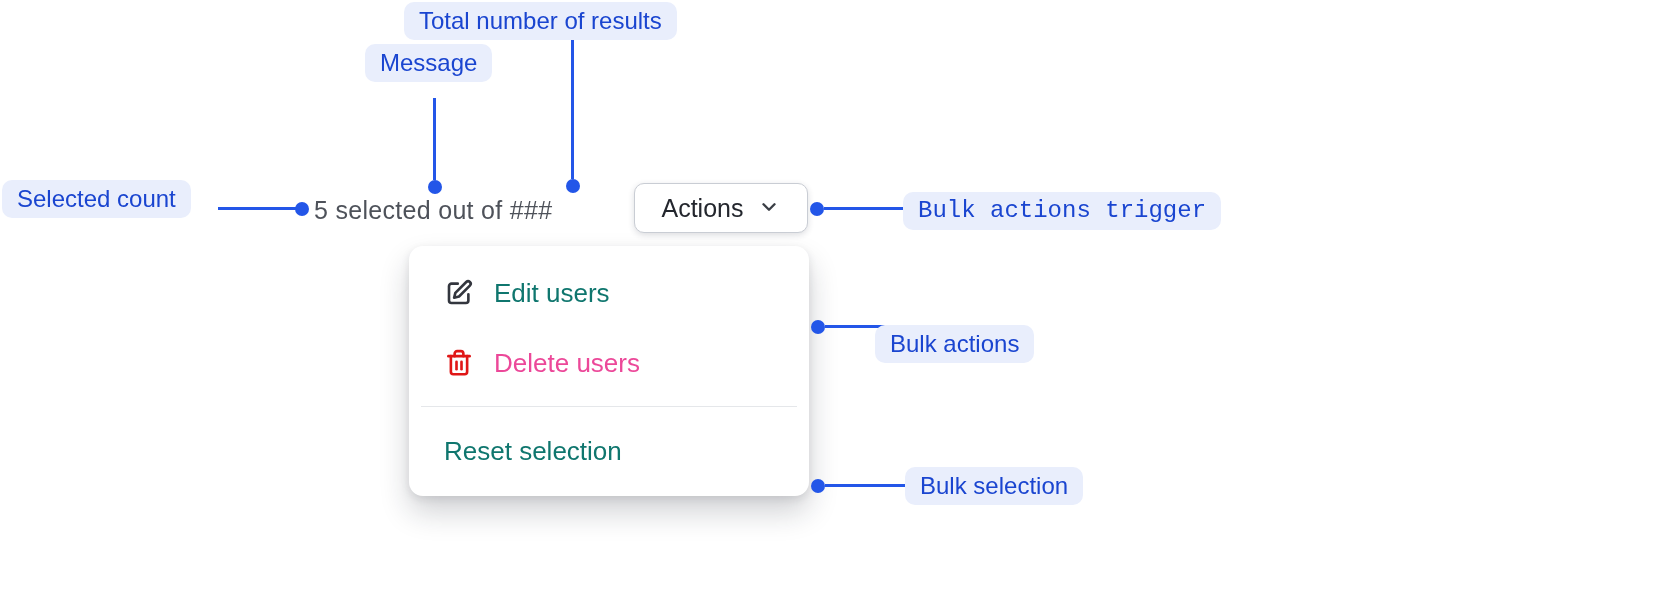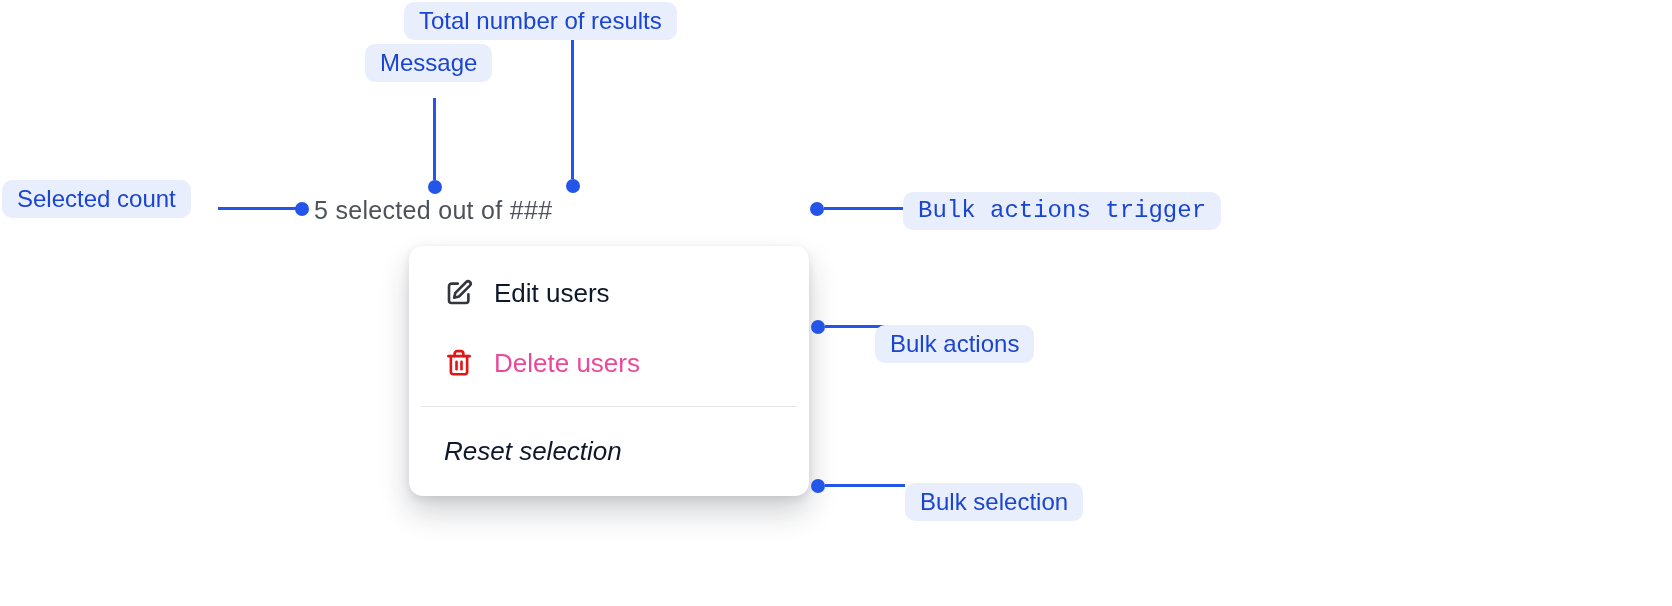--- a/index.html
+++ b/index.html
@@ -32,26 +32,26 @@
   }
   .btn svg{margin-top:3px;}
   
   .menu{
     position:absolute;left:409px;top:246px;width:400px;box-sizing:border-box;
     background:#ffffff;border-radius:14px;padding:12px 0 9px 0;
     box-shadow:0 16px 30px rgba(25,30,43,0.20),0 3px 8px rgba(25,30,43,0.10);
   }
   .menu-item{
     display:flex;align-items:center;padding:0 20px 0 35px;height:70px;
-    font-size:26px;font-weight:500;color:#0f172a;cursor:pointer;
+    font-size:26px;font-weight:500;color:#0f766e;cursor:pointer;
   }
   .menu-item .mi-icon{display:flex;align-items:center;margin-right:20px;flex:0 0 auto;}
   .menu-item.danger{color:#ec4899;}
   .menu-item.plain{height:66px;}
-  .menu-item.plain.last{height:72px;font-style:italic;}
+  .menu-item.plain.last{height:72px;}
   .menu-sep{height:1px;background:#e5e7ea;margin:8px 12px;}
 </style>
 </head>
 <body>
 
 <div id="stage">
 
   <div class="pill" style="left:404px;top:2px;">Total number of results</div>
   <div class="vline" style="left:571px;top:40px;height:139px;"></div>
   <div class="dot" style="left:566px;top:179px;"></div>
@@ -59,20 +59,28 @@
   <div class="pill" style="left:365px;top:44px;">Message</div>
   <div class="vline" style="left:433px;top:98px;height:82px;"></div>
   <div class="dot" style="left:428px;top:180px;"></div>
 
   <div class="pill" style="left:2px;top:180px;">Selected count</div>
   <div class="hline" style="left:218px;top:207px;width:78px;"></div>
   <div class="dot" style="left:295px;top:202px;"></div>
 
   <div class="msg">5 selected out of ###</div>
 
+  <button class="btn">
+    <span>Actions</span>
+    <span class="mi-icon">
+      <svg width="22" height="22" viewBox="0 0 24 24" fill="none" stroke="#3a3e45" stroke-width="2.6" stroke-linecap="round" stroke-linejoin="round">
+        <polyline points="6 9 12 15 18 9"></polyline>
+      </svg>
+    </span>
+  </button>
 
   <div class="dot" style="left:810px;top:202px;"></div>
   <div class="hline" style="left:824px;top:207px;width:79px;"></div>
   <div class="pill" style="left:903px;top:192px;font-family:Liberation Mono, monospace;">Bulk actions trigger</div>
 
   <div class="menu">
     <div class="menu-item">
       <span class="mi-icon">
         <svg width="30" height="30" viewBox="0 0 24 24" fill="none" stroke="#33363e" stroke-width="2.1" stroke-linecap="round" stroke-linejoin="round">
           <path d="M11 4.5H6a2 2 0 0 0-2 2V18a2 2 0 0 0 2 2h11.5a2 2 0 0 0 2-2v-5"></path>
@@ -101,15 +109,15 @@
       <span>Reset selection</span>
     </div>
   </div>
 
   <div class="dot" style="left:811px;top:320px;"></div>
   <div class="hline" style="left:825px;top:325px;width:80px;"></div>
   <div class="pill" style="left:875px;top:307px;margin-top:18px;">Bulk actions</div>
 
   <div class="dot" style="left:811px;top:479px;"></div>
   <div class="hline" style="left:825px;top:484px;width:80px;"></div>
-  <div class="pill" style="left:905px;top:467px;margin-top:16px;">Bulk selection</div>
+  <div class="pill" style="left:905px;top:467px;">Bulk selection</div>
 
 </div>
 
 </body></html>

